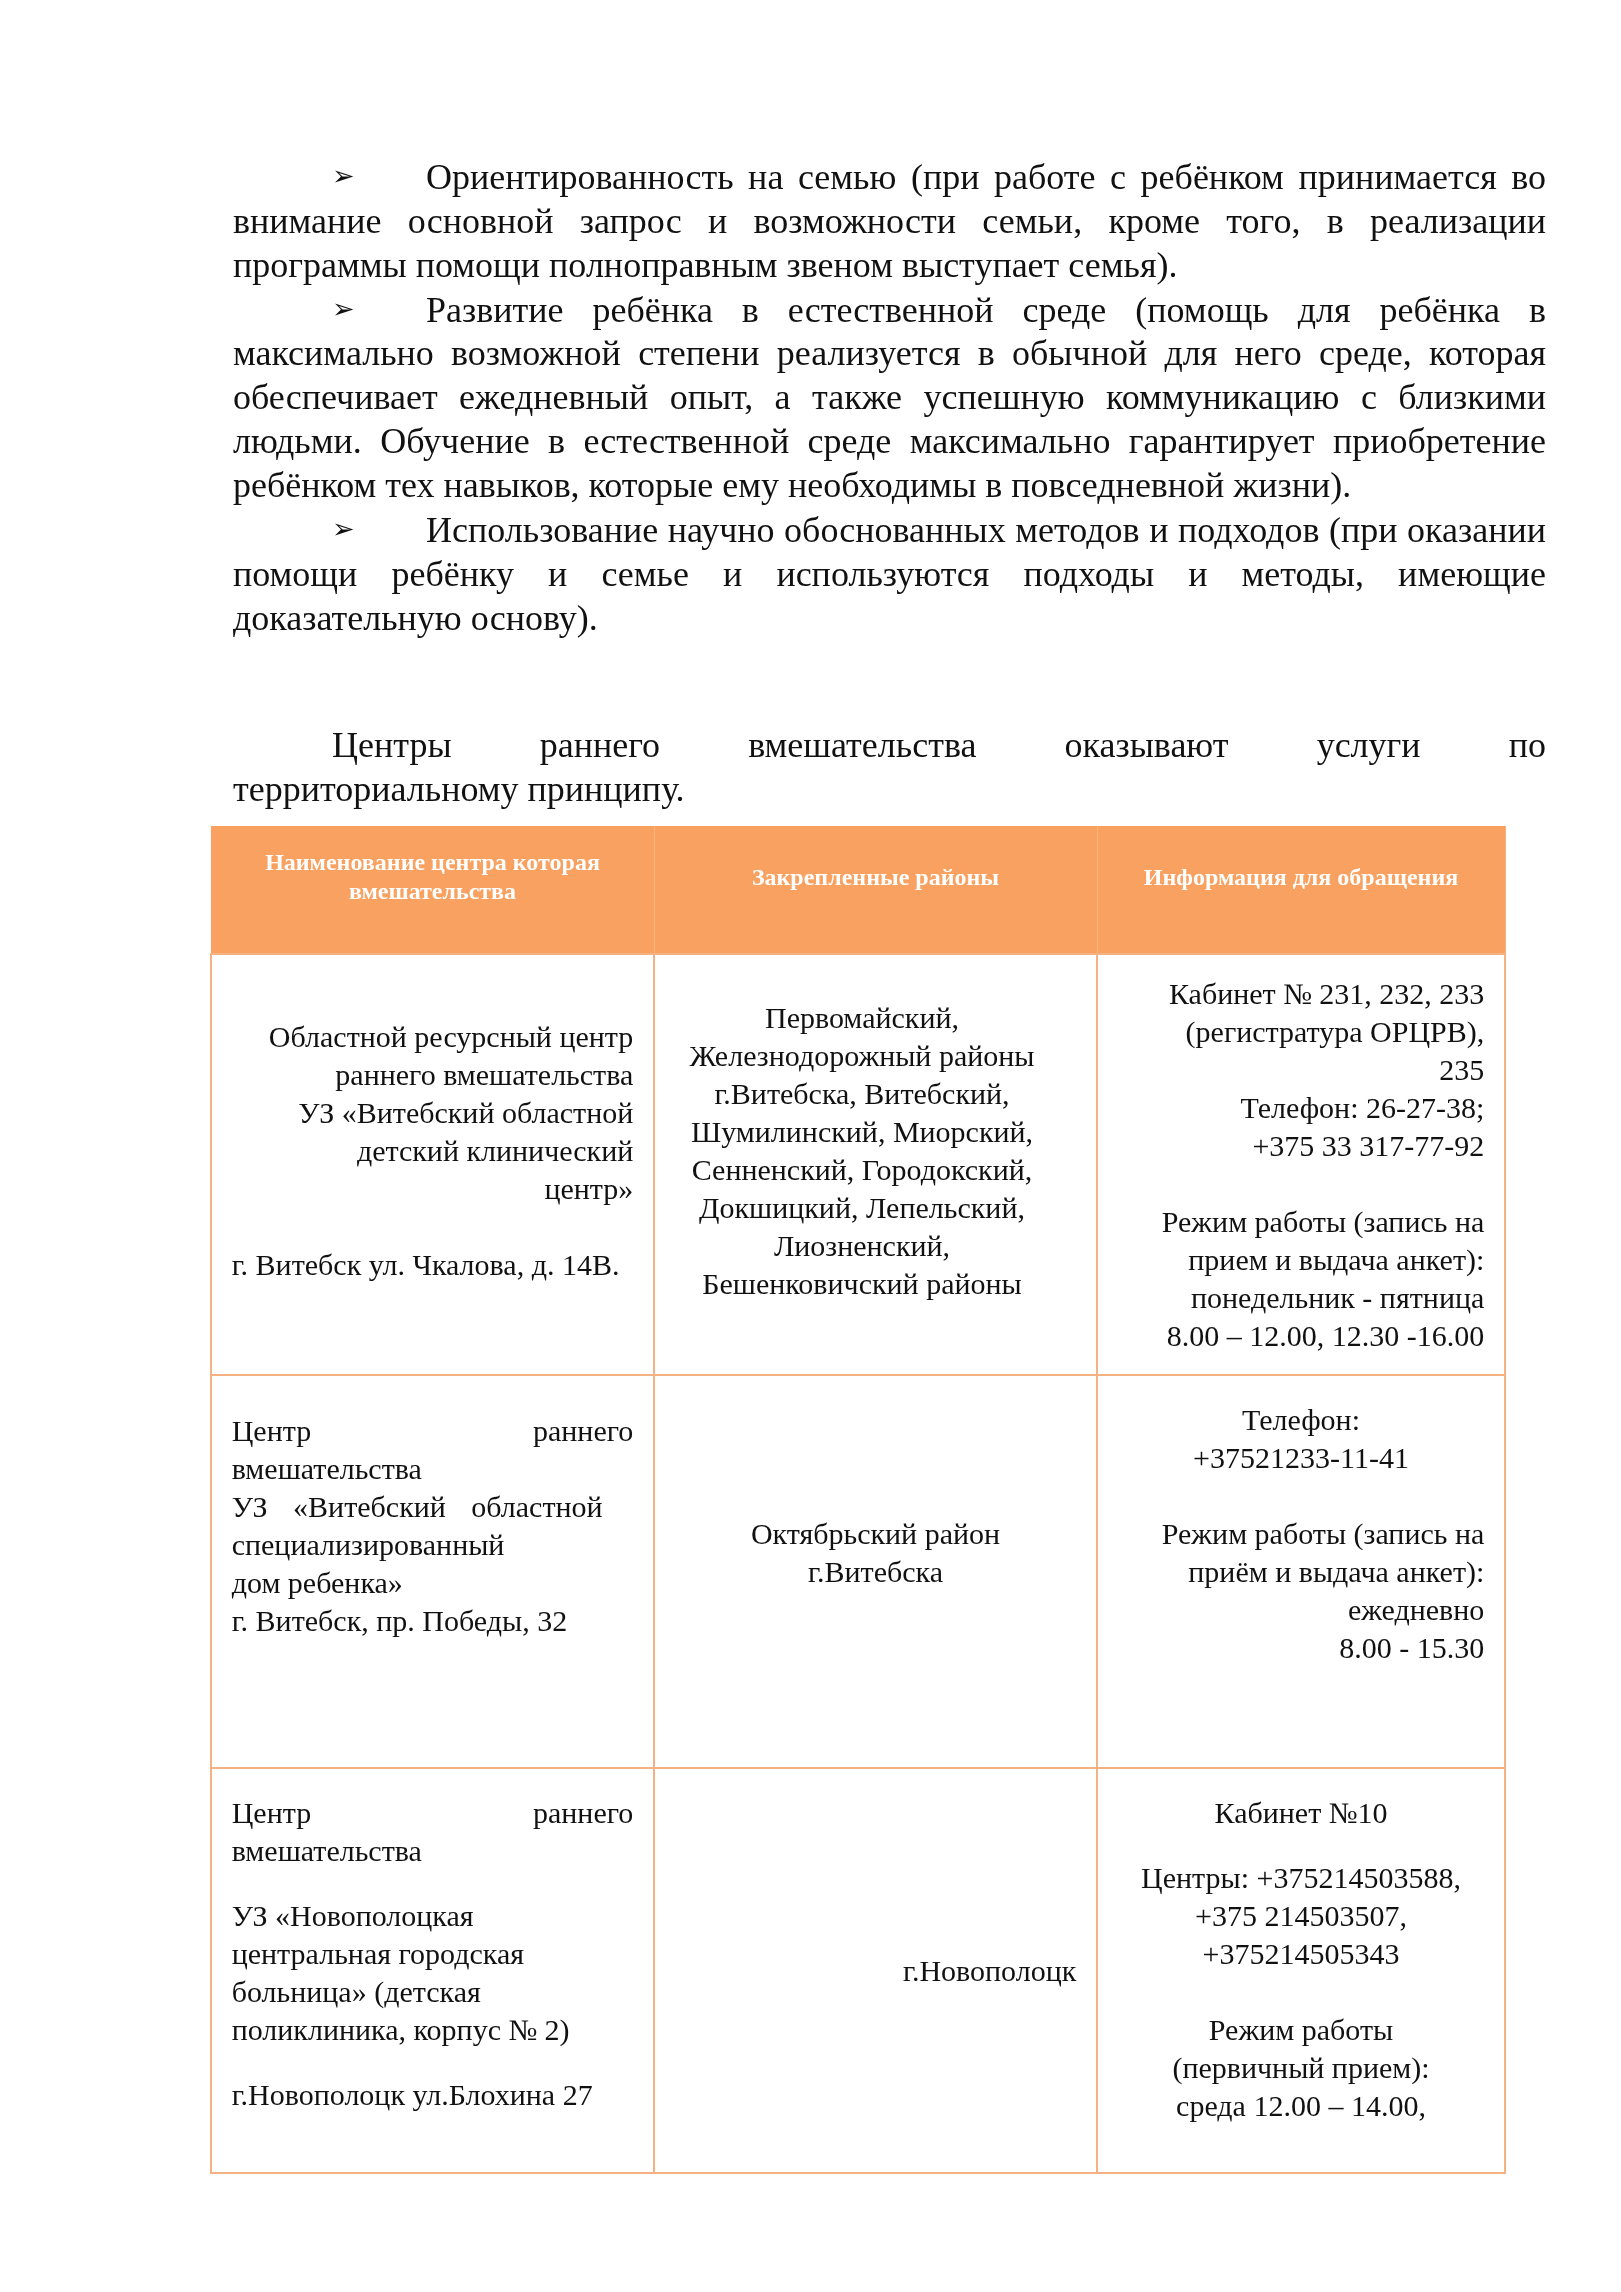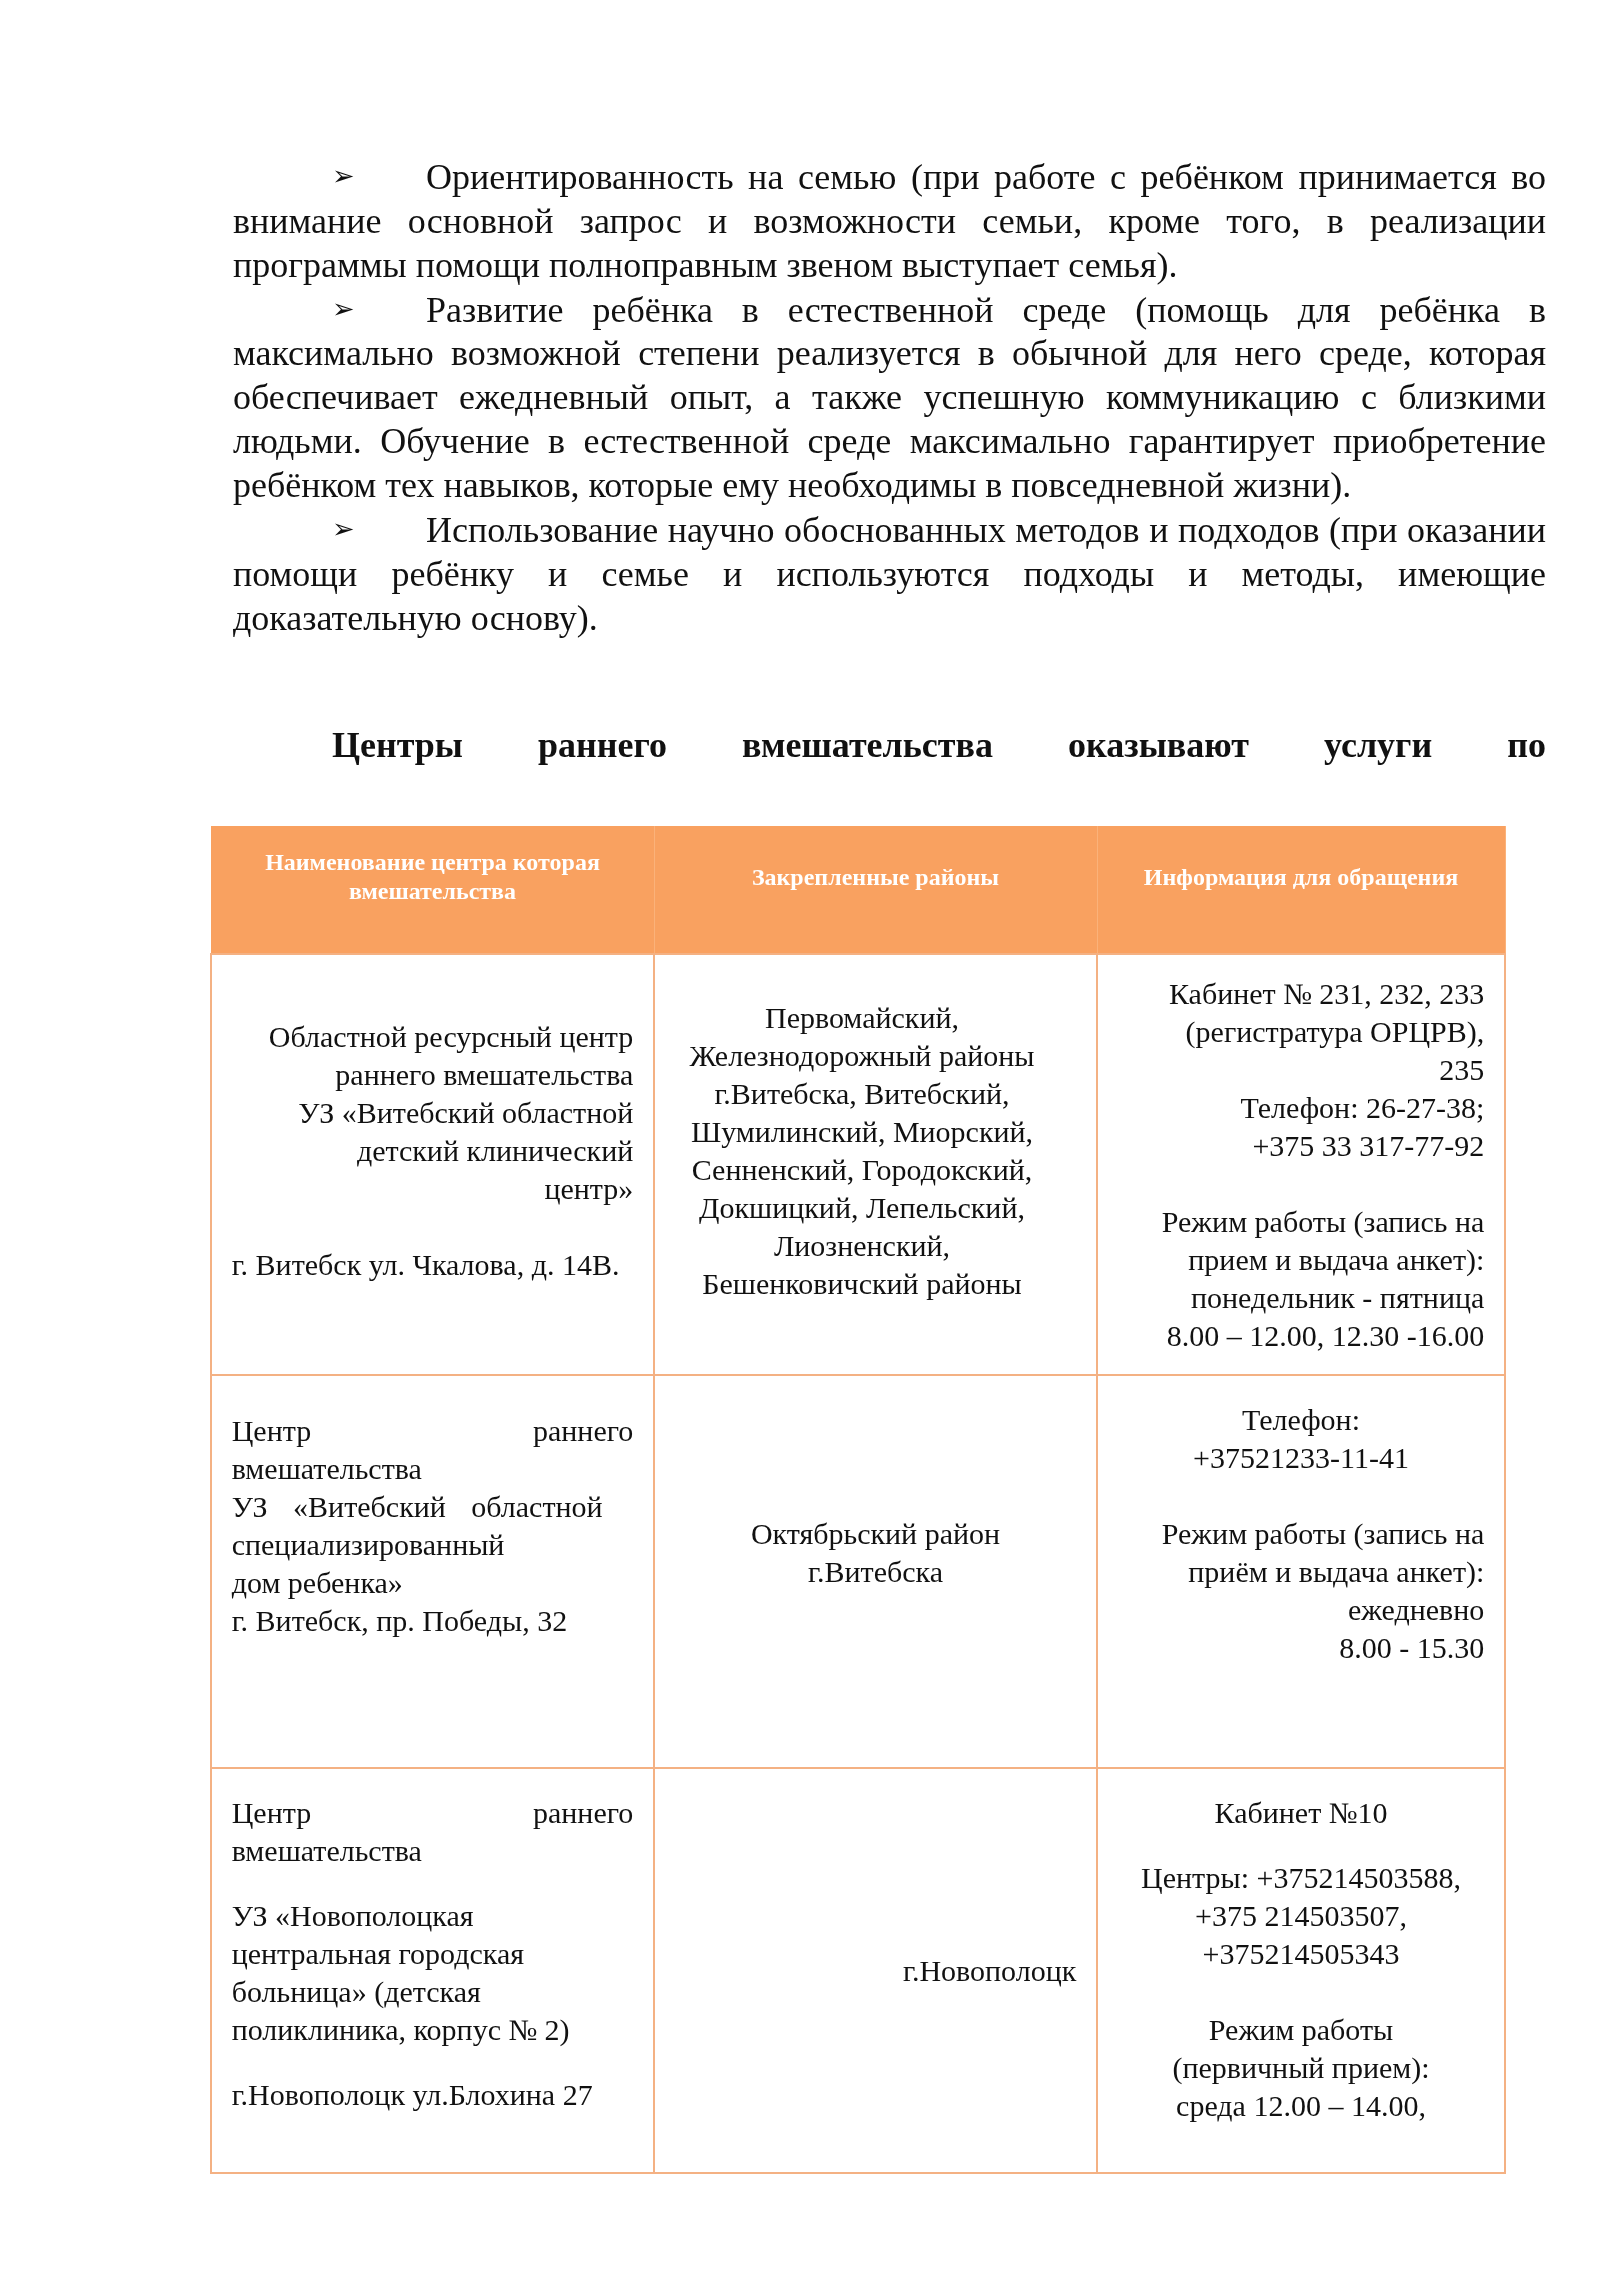--- a/index.html
+++ b/index.html
@@ -44,21 +44,21 @@
       vertical-align: 3.6px;
       font-family: "DejaVu Sans", sans-serif;
     }
     .section-heading {
       position: absolute;
       left: 233px;
       width: 1313px;
       top: 723px;
       font-size: 36px;
       line-height: 44px;
-      font-weight: bold;
+      font-weight: normal;
       text-align: justify;
       text-align-last: left;
     }
     .section-heading .first-line {
       display: block;
       text-indent: 99px;
       text-align: justify;
       text-align-last: justify;
     }
 
@@ -122,20 +122,21 @@
 <div class="page">
 
   <div class="body-text">
     <p class="bullet-para"><span class="bullet-glyph">➢</span><span>Ориентированность на семью (при работе с ребёнком принимается во внимание основной запрос и возможности семьи, кроме того, в реализации программы помощи полноправным звеном выступает семья).</span></p>
     <p class="bullet-para"><span class="bullet-glyph">➢</span><span>Развитие ребёнка в естественной среде (помощь для ребёнка в максимально возможной степени реализуется в обычной для него среде, которая обеспечивает ежедневный опыт, а также успешную коммуникацию с близкими людьми. Обучение в естественной среде максимально гарантирует приобретение ребёнком тех навыков, которые ему необходимы в повседневной жизни).</span></p>
     <p class="bullet-para"><span class="bullet-glyph">➢</span><span>Использование научно обоснованных методов и подходов (при оказании помощи ребёнку и семье и используются подходы и методы, имеющие доказательную основу).</span></p>
   </div>
 
   <div class="section-heading">
     <span class="first-line">Центры раннего вмешательства оказывают услуги по</span>
+    <span>территориальному принципу.</span>
   </div>
 
   <table class="centers-table">
     <colgroup>
         <col class="c1">
         <col class="c2">
         <col class="c3">
       </colgroup>
     <thead>
       <tr>

